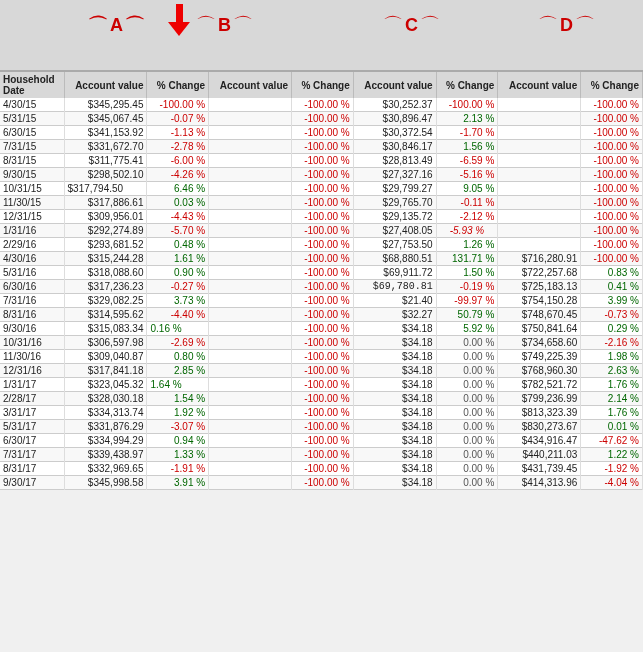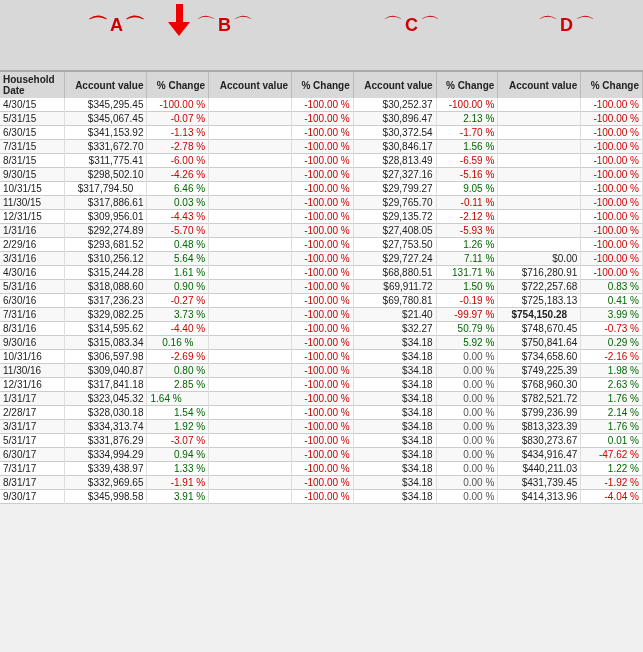--- a/index.html
+++ b/index.html
@@ -190,21 +190,21 @@
             <td class="pct-neg" style="text-align: right;">-4.26 %</td>
             <td style="text-align: right;"></td>
             <td class="pct-big-neg" style="text-align: right;">-100.00 %</td>
             <td style="text-align: right;">$27,327.16</td>
             <td class="pct-neg" style="text-align: right;">-5.16 %</td>
             <td style="text-align: right;"></td>
             <td class="pct-big-neg" style="text-align: right;">-100.00 %</td>
           </tr>
           <tr>
             <td style="text-align: left;">10/31/15</td>
-            <td style="text-align: center;">$317,794.50</td>
+            <td style="text-align: left;">$317,794.50</td>
             <td class="pct-pos" style="text-align: right;">6.46 %</td>
             <td style="text-align: right;"></td>
             <td class="pct-big-neg" style="text-align: right;">-100.00 %</td>
             <td style="text-align: right;">$29,799.27</td>
             <td class="pct-pos" style="text-align: right;">9.05 %</td>
             <td style="text-align: right;"></td>
             <td class="pct-big-neg" style="text-align: right;">-100.00 %</td>
           </tr>
           <tr>
             <td style="text-align: left;">11/30/15</td>
@@ -228,44 +228,33 @@
             <td style="text-align: right;"></td>
             <td class="pct-big-neg" style="text-align: right;">-100.00 %</td>
           </tr>
           <tr>
             <td style="text-align: left;">1/31/16</td>
             <td style="text-align: right;">$292,274.89</td>
             <td class="pct-neg" style="text-align: right;">-5.70 %</td>
             <td style="text-align: right;"></td>
             <td class="pct-big-neg" style="text-align: right;">-100.00 %</td>
             <td style="text-align: right;">$27,408.05</td>
-            <td class="pct-neg" style="text-align: right;">-5.93 %</td>
+            <td class="pct-neg" style="text-align: center; font-style: italic;">-5.93 %</td>
             <td style="text-align: right;"></td>
             <td class="pct-big-neg" style="text-align: right;">-100.00 %</td>
           </tr>
           <tr>
             <td style="text-align: left;">2/29/16</td>
             <td style="text-align: right;">$293,681.52</td>
             <td class="pct-pos" style="text-align: right;">0.48 %</td>
             <td style="text-align: right;"></td>
             <td class="pct-big-neg" style="text-align: right;">-100.00 %</td>
             <td style="text-align: right;">$27,753.50</td>
             <td class="pct-pos" style="text-align: right;">1.26 %</td>
             <td style="text-align: right;"></td>
-            <td class="pct-big-neg" style="text-align: right;">-100.00 %</td>
-          </tr>
-          <tr>
-            <td style="text-align: left;">3/31/16</td>
-            <td style="text-align: right;">$310,256.12</td>
-            <td class="pct-pos" style="text-align: right;">5.64 %</td>
-            <td style="text-align: right;"></td>
-            <td class="pct-big-neg" style="text-align: right;">-100.00 %</td>
-            <td style="text-align: right;">$29,727.24</td>
-            <td class="pct-pos" style="text-align: right;">7.11 %</td>
-            <td style="text-align: right;">$0.00</td>
             <td class="pct-big-neg" style="text-align: right;">-100.00 %</td>
           </tr>
           <tr>
             <td style="text-align: left;">4/30/16</td>
             <td style="text-align: right;">$315,244.28</td>
             <td class="pct-pos" style="text-align: right;">1.61 %</td>
             <td style="text-align: right;"></td>
             <td class="pct-big-neg" style="text-align: right;">-100.00 %</td>
             <td style="text-align: right;">$68,880.51</td>
             <td class="pct-pos" style="text-align: right;">131.71 %</td>
@@ -282,51 +271,51 @@
             <td class="pct-pos" style="text-align: right;">1.50 %</td>
             <td style="text-align: right;">$722,257.68</td>
             <td class="pct-pos" style="text-align: right;">0.83 %</td>
           </tr>
           <tr>
             <td style="text-align: left;">6/30/16</td>
             <td style="text-align: right;">$317,236.23</td>
             <td class="pct-neg" style="text-align: right;">-0.27 %</td>
             <td style="text-align: right;"></td>
             <td class="pct-big-neg" style="text-align: right;">-100.00 %</td>
-            <td style="text-align: right;">$69,780.81</td>
+            <td style="text-align: right; font-family: Liberation Mono, monospace;">$69,780.81</td>
             <td class="pct-neg" style="text-align: right;">-0.19 %</td>
             <td style="text-align: right;">$725,183.13</td>
             <td class="pct-pos" style="text-align: right;">0.41 %</td>
           </tr>
           <tr>
             <td style="text-align: left;">7/31/16</td>
             <td style="text-align: right;">$329,082.25</td>
             <td class="pct-pos" style="text-align: right;">3.73 %</td>
             <td style="text-align: right;"></td>
             <td class="pct-big-neg" style="text-align: right;">-100.00 %</td>
             <td style="text-align: right;">$21.40</td>
             <td class="pct-neg" style="text-align: right;">-99.97 %</td>
-            <td style="text-align: center; font-weight: bold;">$754,150.28</td>
+            <td style="text-align: right;">$754,150.28</td>
             <td class="pct-pos" style="text-align: right;">3.99 %</td>
           </tr>
           <tr>
             <td style="text-align: left;">8/31/16</td>
             <td style="text-align: right;">$314,595.62</td>
             <td class="pct-neg" style="text-align: right;">-4.40 %</td>
             <td style="text-align: right;"></td>
             <td class="pct-big-neg" style="text-align: right;">-100.00 %</td>
             <td style="text-align: right;">$32.27</td>
             <td class="pct-pos" style="text-align: right;">50.79 %</td>
             <td style="text-align: right;">$748,670.45</td>
             <td class="pct-neg" style="text-align: right;">-0.73 %</td>
           </tr>
           <tr>
             <td style="text-align: left;">9/30/16</td>
             <td style="text-align: right;">$315,083.34</td>
-            <td class="pct-pos" style="text-align: center;">0.16 %</td>
+            <td class="pct-pos" style="text-align: left;">0.16 %</td>
             <td style="text-align: right;"></td>
             <td class="pct-big-neg" style="text-align: right;">-100.00 %</td>
             <td style="text-align: right;">$34.18</td>
             <td class="pct-pos" style="text-align: right;">5.92 %</td>
             <td style="text-align: right;">$750,841.64</td>
             <td class="pct-pos" style="text-align: right;">0.29 %</td>
           </tr>
           <tr>
             <td style="text-align: left;">10/31/16</td>
             <td style="text-align: right;">$306,597.98</td>

